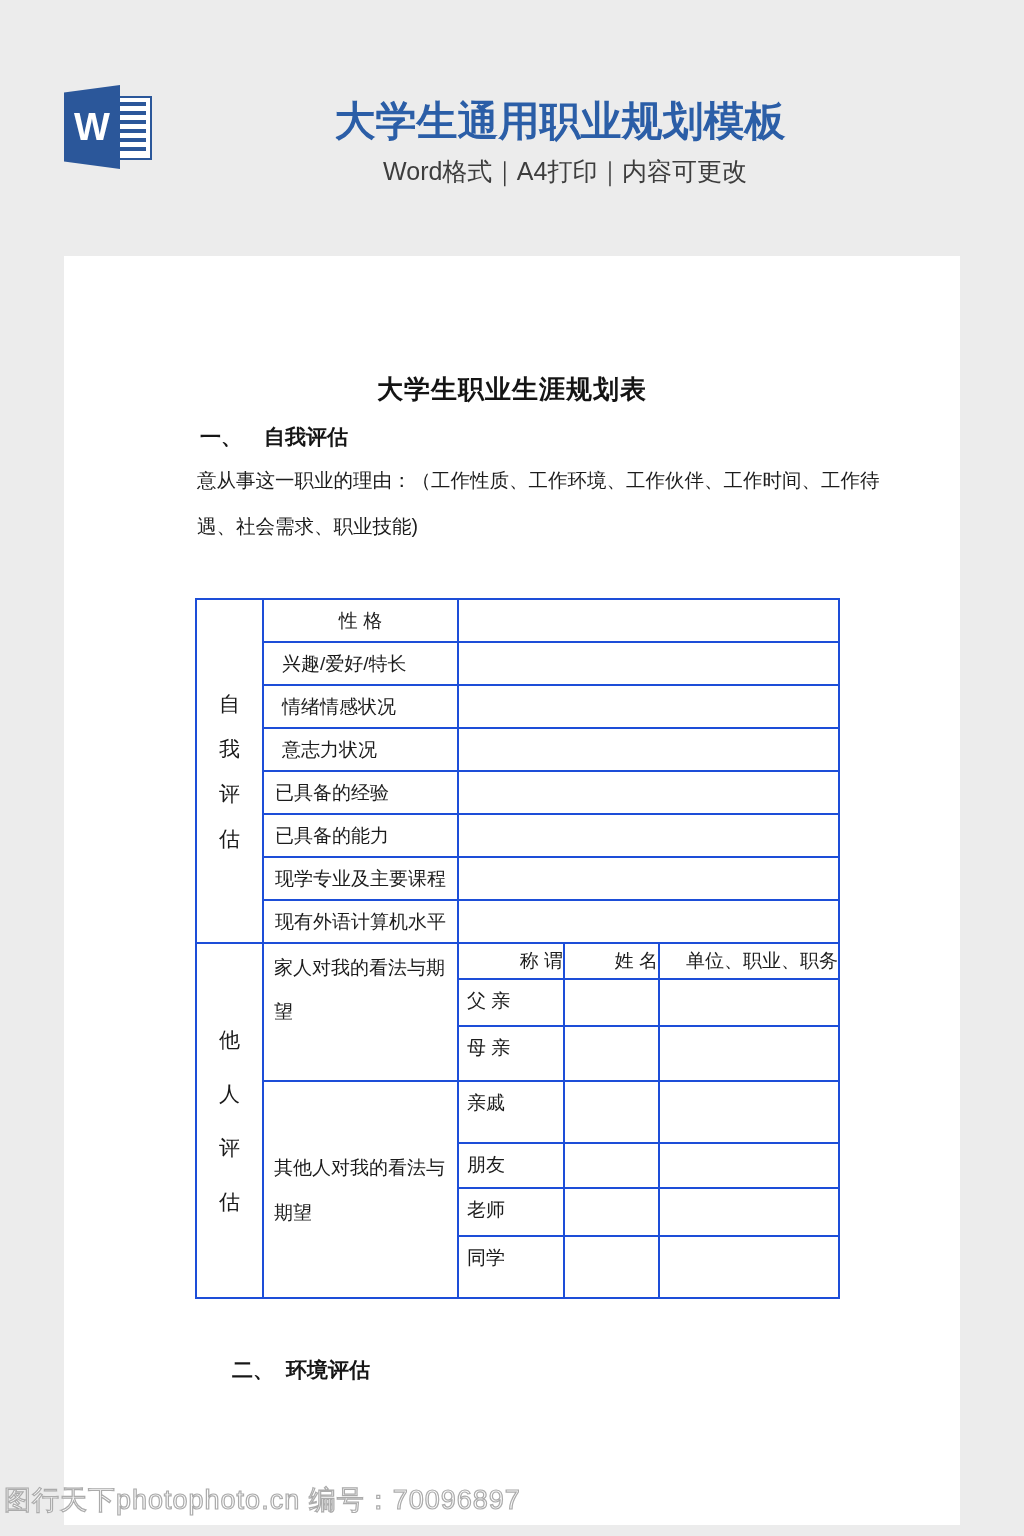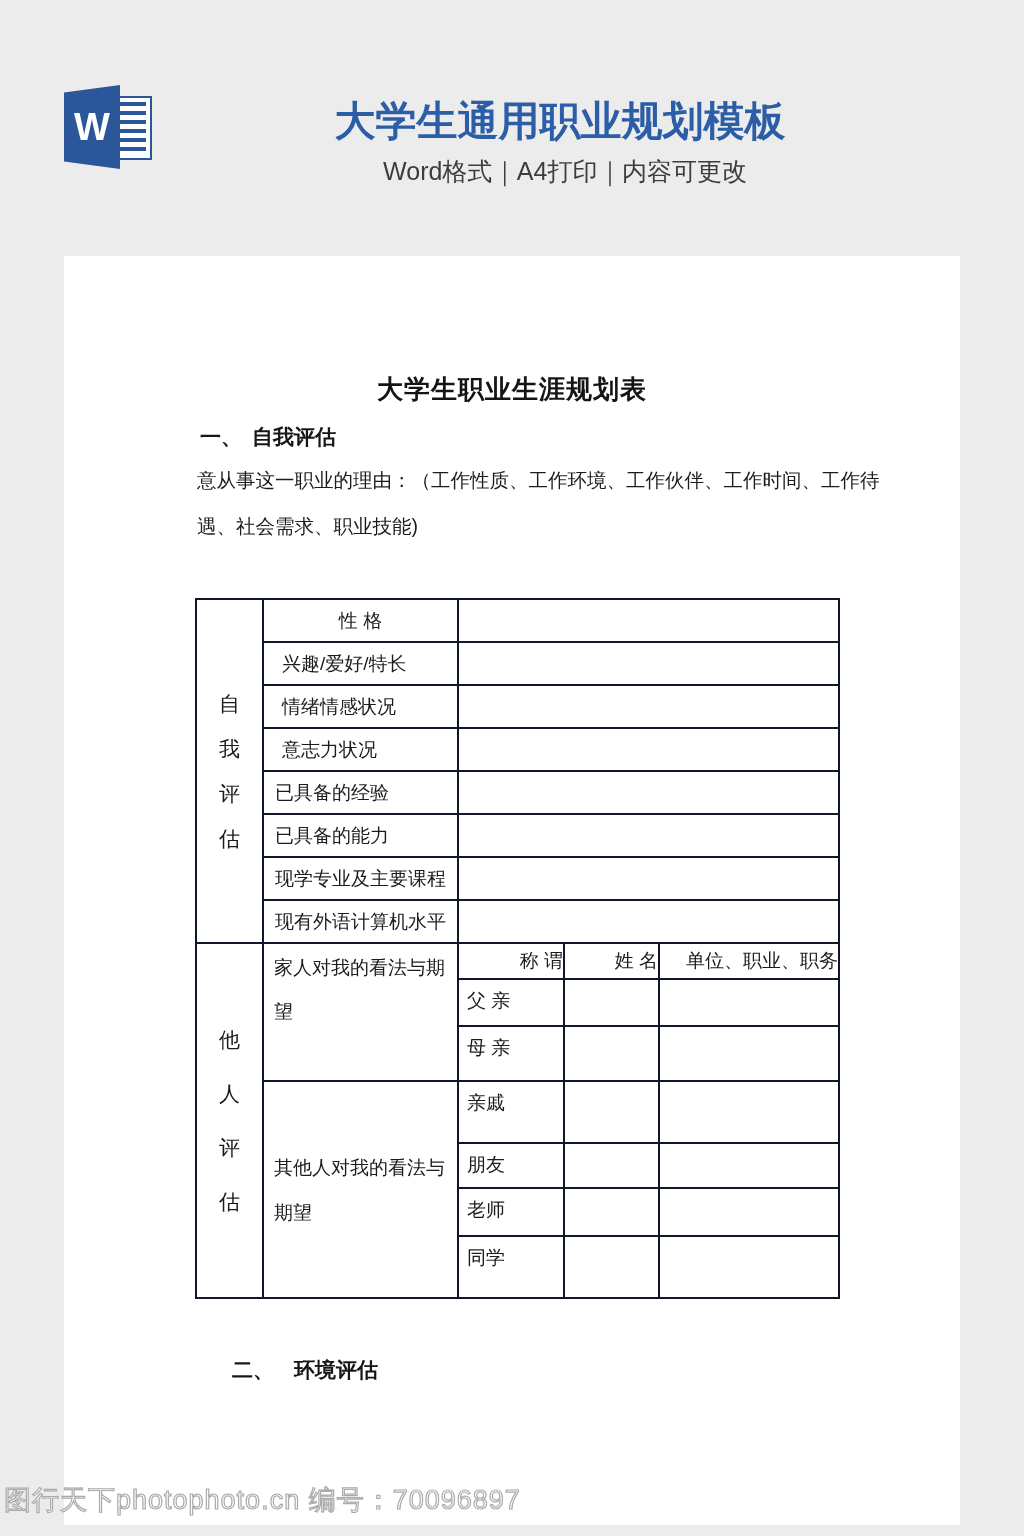--- a/index.html
+++ b/index.html
@@ -49,35 +49,35 @@
     position:absolute; left:0; top:116px; width:100%;
     text-align:center; font-size:26px; font-weight:bold; color:#141414;
     letter-spacing:1px;
   }
   .sec-heading {
     position:absolute; font-size:21px; font-weight:bold; color:#161616;
     white-space:nowrap;
   }
   .sec-heading.one { left:136px; top:167px; }
   .sec-heading.two { left:168px; top:1100px; }
-  .sec-heading .t-wide { margin-left:10px; }
-  .sec-heading .t-narrow { margin-left:20px; }
+  .sec-heading .t-wide { margin-left:22px; }
+  .sec-heading .t-narrow { margin-left:12px; }
 
   .intro {
     position:absolute; left:133px; top:201px;
     font-size:19.5px; line-height:46px; color:#1c1c1c; white-space:nowrap;
   }
 
   
   table.assess {
     position:absolute; left:131px; top:342px;
     border-collapse:collapse; table-layout:fixed; width:643px;
     font-size:19px; color:#1c1c1c;
   }
-  table.assess td { border:2px solid #0f172a; overflow:hidden; }
+  table.assess td { border:2px solid #1d4ed8; overflow:hidden; }
 
   tr.h36{height:36px;} tr.h43{height:43px;} tr.h45{height:45px;}
   tr.h47{height:47px;} tr.h48{height:48px;} tr.h55{height:55px;} tr.h62{height:62px;}
 
   td.vcell { vertical-align:middle; padding:0; }
   .vstack {
     display:flex; flex-direction:column; align-items:center; justify-content:center;
     font-size:21px; color:#1a1a1a;
   }
   .vstack.s1 { height:340px; gap:17px; }

